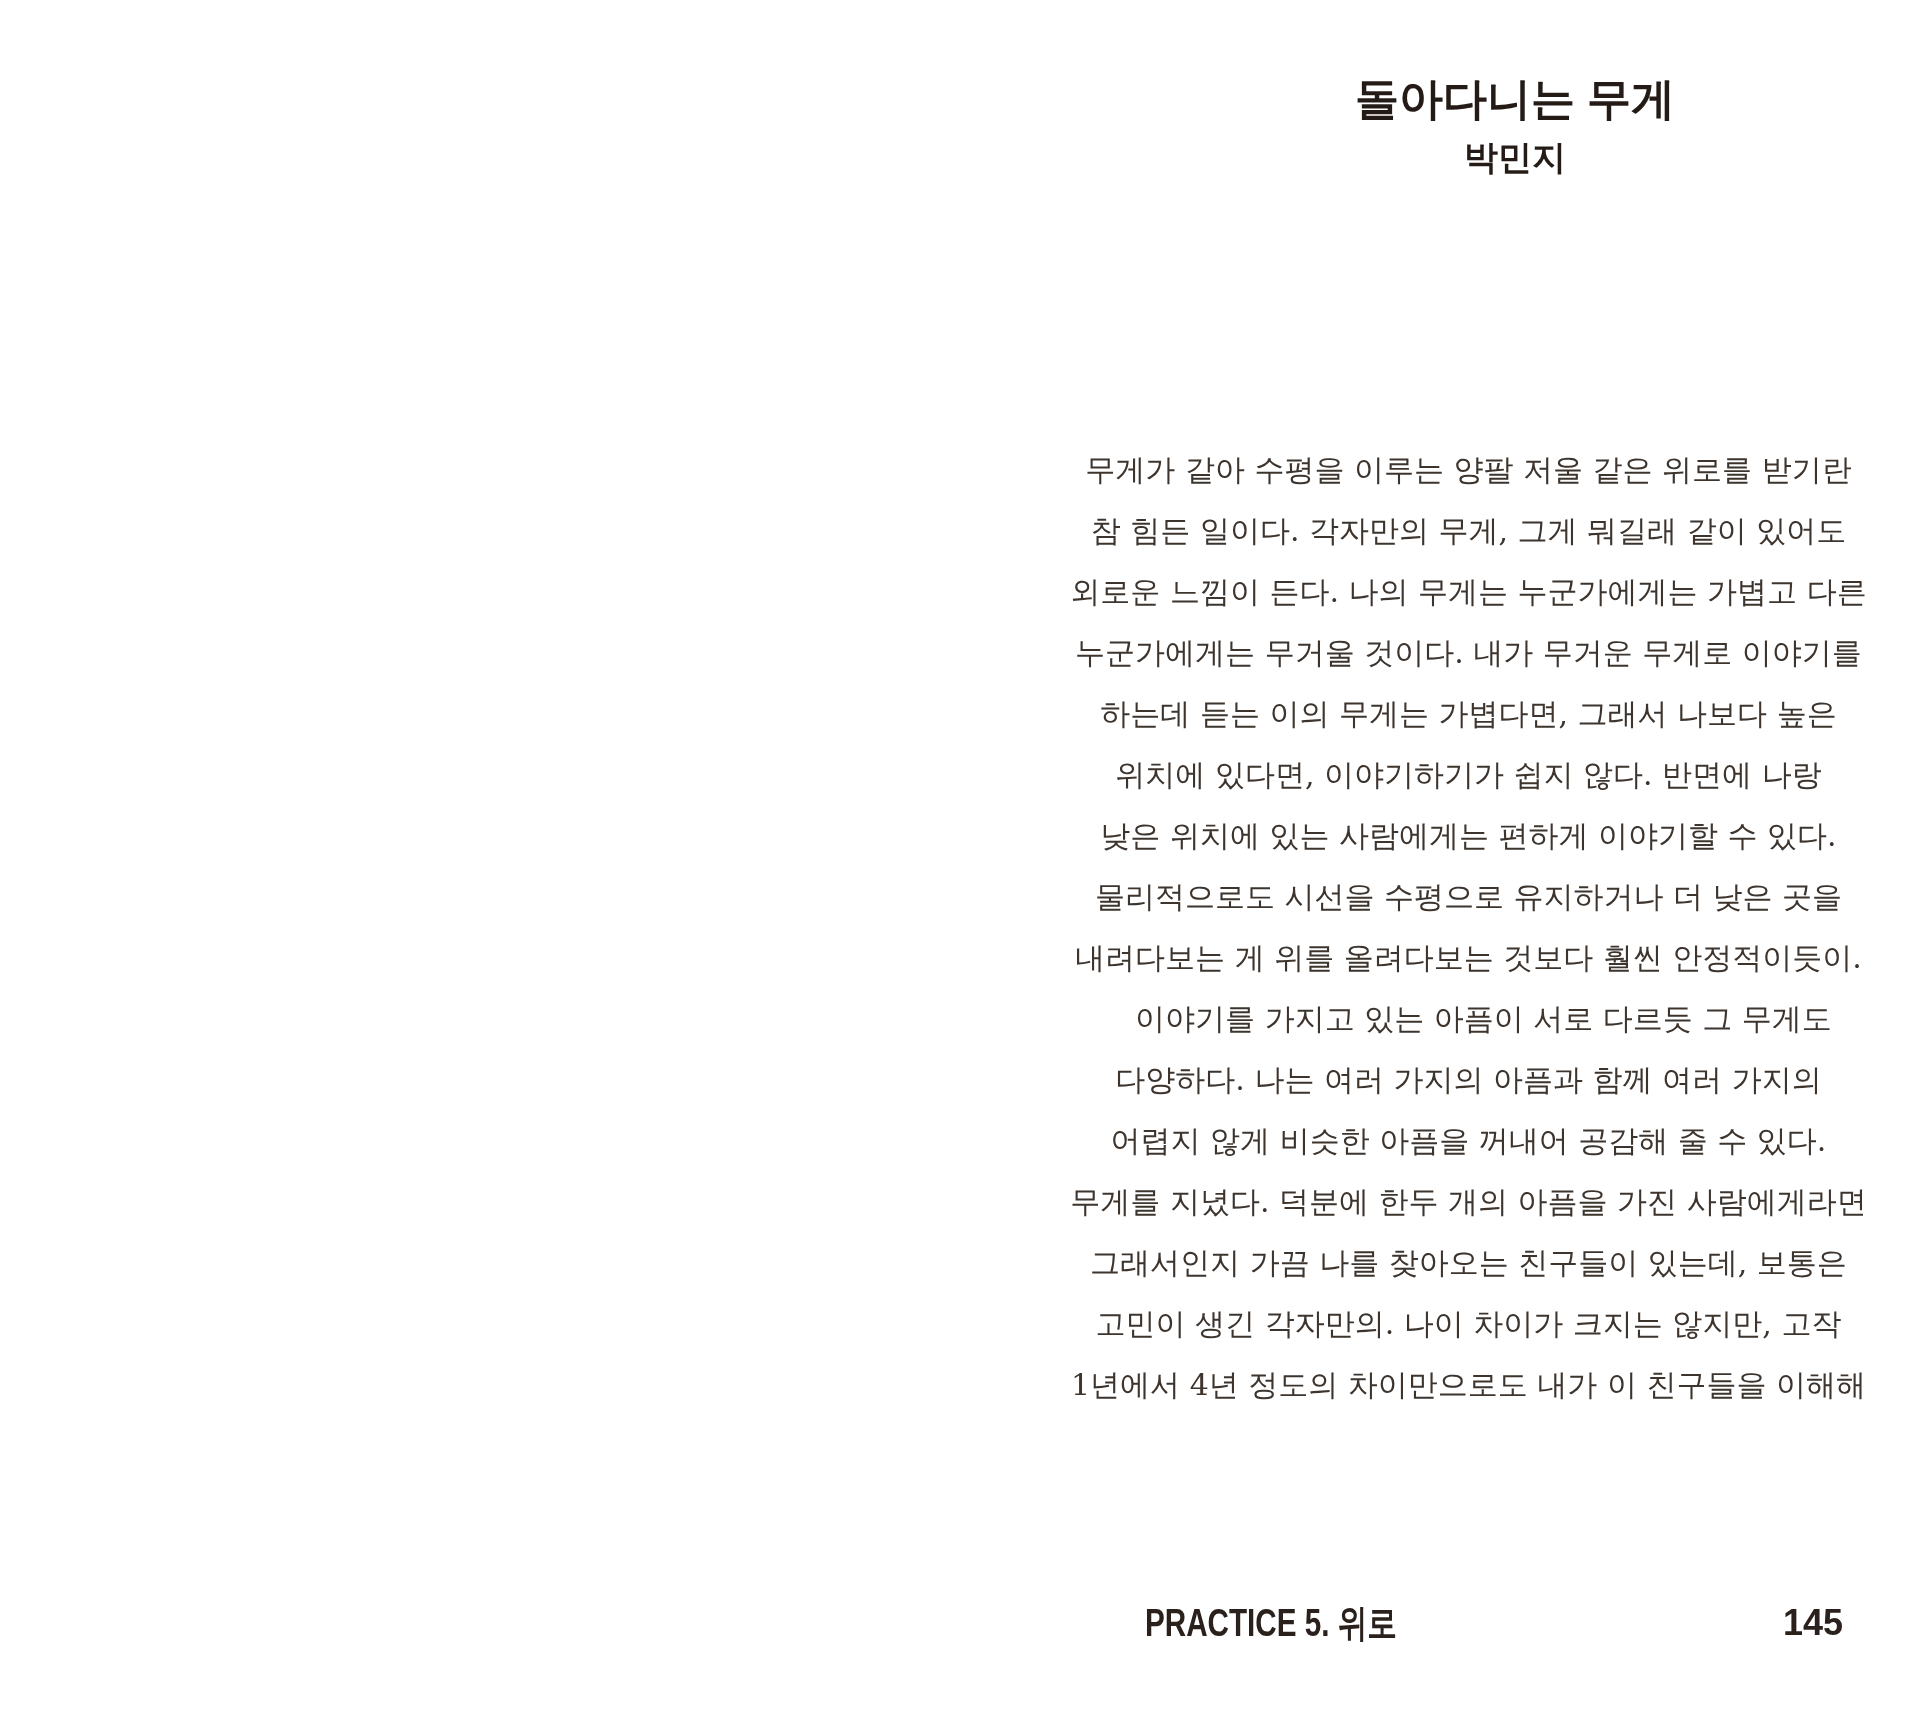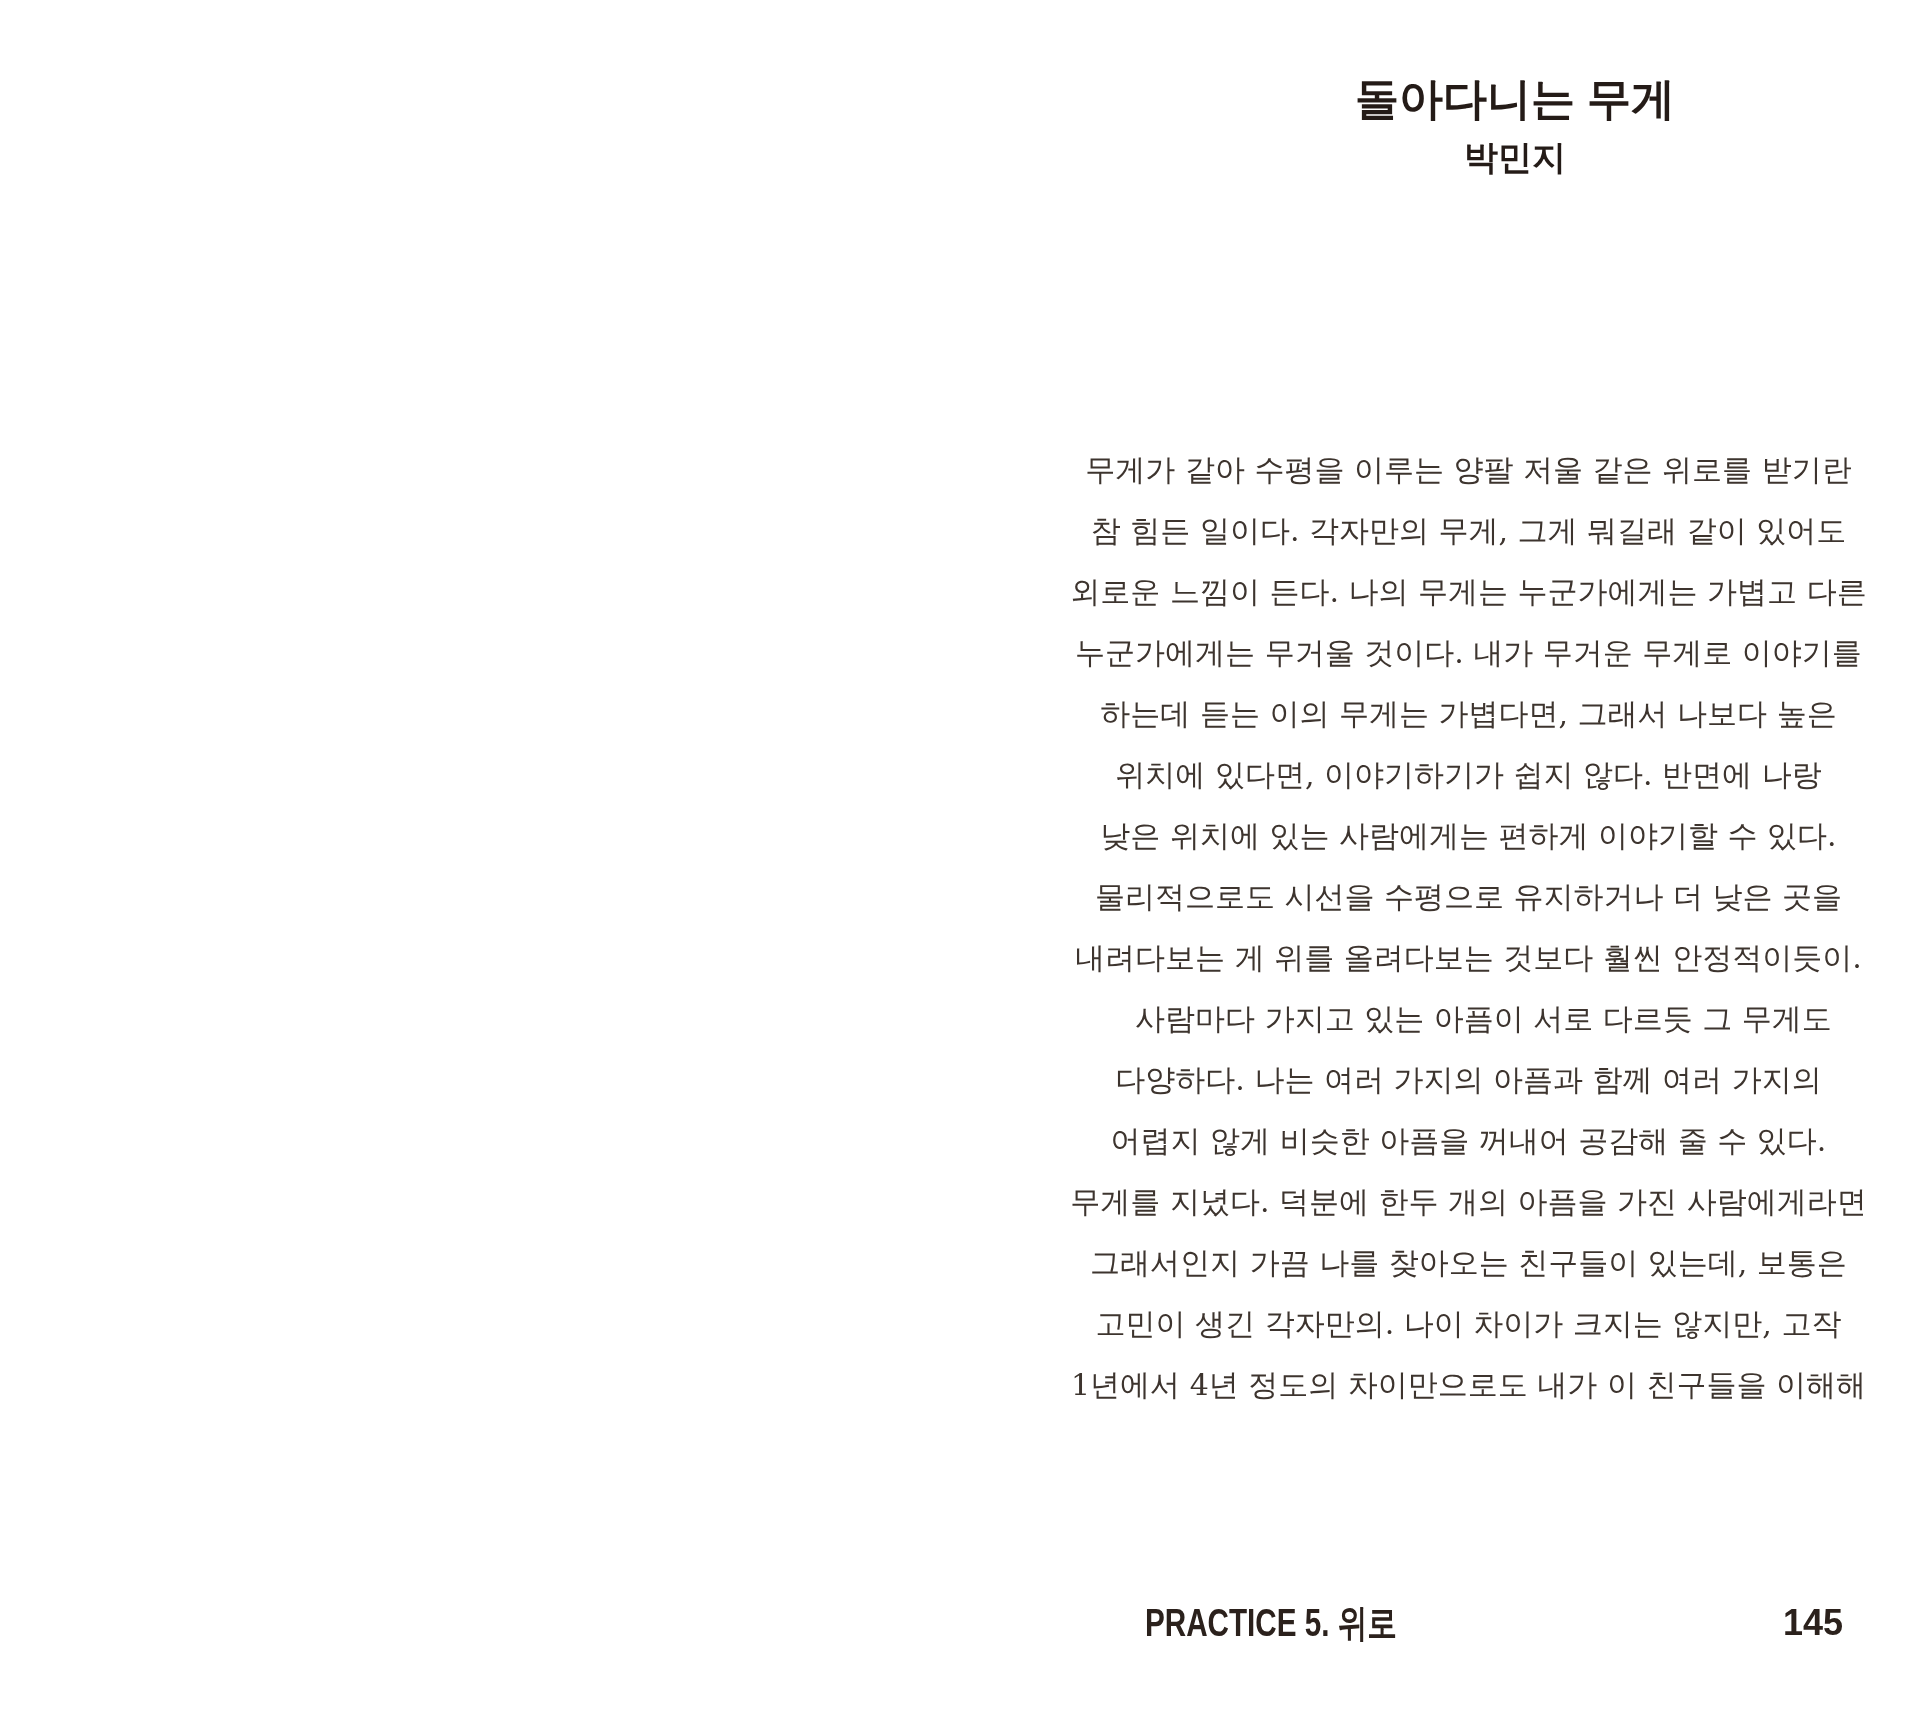--- a/index.html
+++ b/index.html
@@ -101,21 +101,21 @@
 
       <div class="line">위치에 있다면, 이야기하기가 쉽지 않다. 반면에 나랑</div>
 
 
       <div class="line">낮은 위치에 있는 사람에게는 편하게 이야기할 수 있다.</div>
 
       <div class="line">물리적으로도 시선을 수평으로 유지하거나 더 낮은 곳을</div>
 
       <div class="line">내려다보는 게 위를 올려다보는 것보다 훨씬 안정적이듯이.</div>
 
-      <div class="line">　사람마다 가지고 있는 아픔이 서로 다르듯 그 무게도</div>
+      <div class="line">　이야기를 가지고 있는 아픔이 서로 다르듯 그 무게도</div>
 
       <div class="line">다양하다. 나는 여러 가지의 아픔과 함께 여러 가지의</div>
 
       <div class="line">어렵지 않게 비슷한 아픔을 꺼내어 공감해 줄 수 있다.</div>
 
       <div class="line">무게를 지녔다. 덕분에 한두 개의 아픔을 가진 사람에게라면</div>
 
       <div class="line">그래서인지 가끔 나를 찾아오는 친구들이 있는데, 보통은</div>
 
       <div class="line">고민이 생긴 각자만의. 나이 차이가 크지는 않지만, 고작</div>

